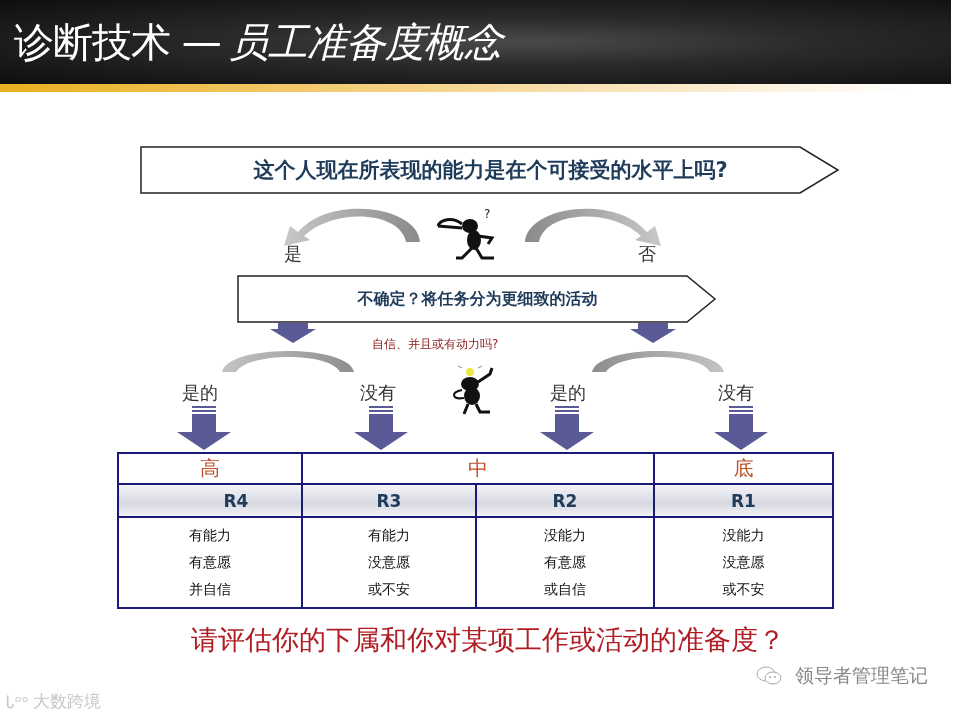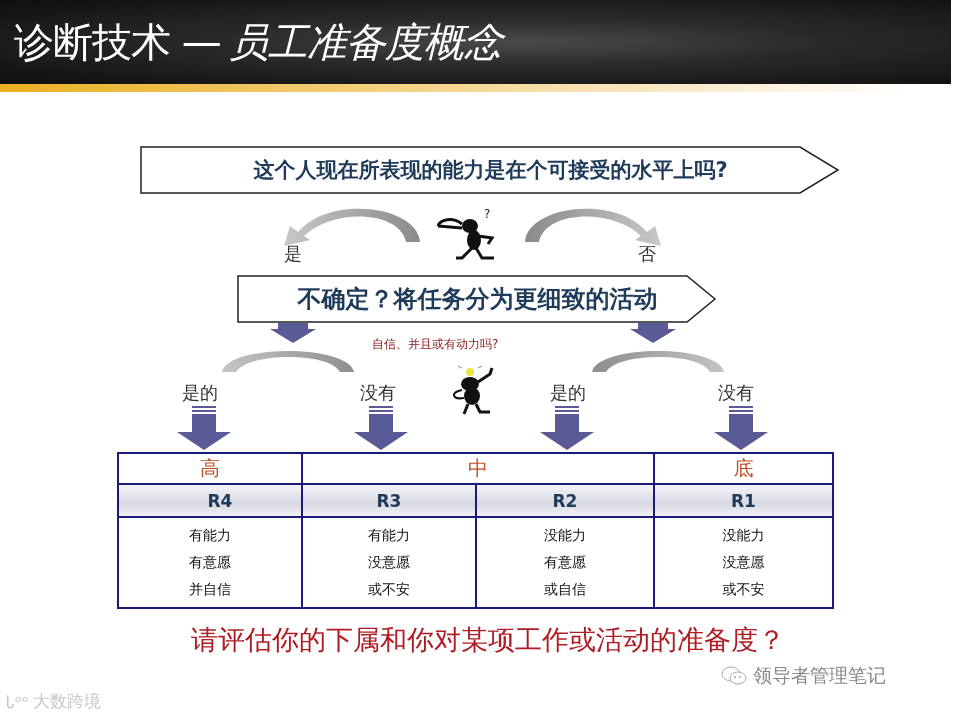--- a/index.html
+++ b/index.html
@@ -25,21 +25,21 @@
   }
   .banner svg { position: absolute; left: 0; top: 0; }
   .banner-text {
     position: absolute; left: 0; top: 0; width: 100%; height: 100%;
     display: flex; align-items: center; justify-content: center;
     font-weight: bold; color: #1f3b5a; font-size: 21px; letter-spacing: 0px; padding-left: 21px;
   }
   .q1 { left: 140px; top: 146px; width: 700px; }
   .q1 .banner-text { padding-right: 20px; }
   .q2 { left: 237px; top: 275px; width: 480px; }
-  .q2 .banner-text { padding-right: 20px; font-size: 24px; }
+  .q2 .banner-text { padding-right: 20px; font-size: 16px; }
 
   .label { position: absolute; font-size: 18px; color: #333333; white-space: nowrap; }
   .sub-q { position: absolute; left: 372px; top: 336px; font-size: 12px; color: #8a1a1a; white-space: nowrap; }
   .abs { position: absolute; }
 
   .grid {
     position: absolute; left: 117px; top: 452px; width: 717px; height: 157px;
     border: 2px solid #1a1a7a;
   }
   .row-level { position: absolute; left: 0; top: 0; width: 100%; height: 31px; border-bottom: 2px solid #1a1a7a; }
@@ -51,22 +51,22 @@
   .vline { position: absolute; top: 0; width: 2px; height: 100%; background: #1a1a7a; }
   .level-text { color: #c0502a; font-size: 20px; }
   .r-text { color: #1f3b5a; font-weight: bold; font-size: 17px; }
   .desc-text { display: flex; flex-direction: column; align-items: center; font-size: 14px; color: #111111; line-height: 27px; }
 
   .bottom-q {
     position: absolute; left: 0; top: 622px; width: 960px; text-align: center;
     font-size: 27px; color: #b01c24; padding-left: 16px; white-space: nowrap;
   }
   .watermark {
-    position: absolute; left: 721px; top: 663px; font-size: 19px; color: #888888;
-    display: flex; align-items: center; gap: 6px; white-space: nowrap;
+    position: absolute; left: 756px; top: 663px; font-size: 19px; color: #888888;
+    display: flex; align-items: center; gap: 13px; white-space: nowrap;
   }
   .logo-mark {
     position: absolute; left: 6px; top: 690px; font-size: 17px; color: #c8c8c8;
     white-space: nowrap; display: flex; align-items: center; gap: 4px;
   }
 </style>
 </head>
 <body>
 
 <div class="header">
@@ -198,21 +198,21 @@
     <div class="cell" style="left:184px;width:350px">
       <span class="level-text">中</span>
     </div>
     <div class="vline" style="left:534px"></div>
     <div class="cell" style="left:536px;width:177px">
       <span class="level-text">底</span>
     </div>
   </div>
 
   <div class="row-r">
-    <div class="cell" style="left:0;width:202px">
+    <div class="cell" style="left:16px;width:202px">
       <span class="r-text">R4</span>
     </div>
     <div class="vline" style="left:182px"></div>
     <div class="cell" style="left:184px;width:172px">
       <span class="r-text">R3</span>
     </div>
     <div class="vline" style="left:356px"></div>
     <div class="cell" style="left:358px;width:176px">
       <span class="r-text">R2</span>
     </div>

